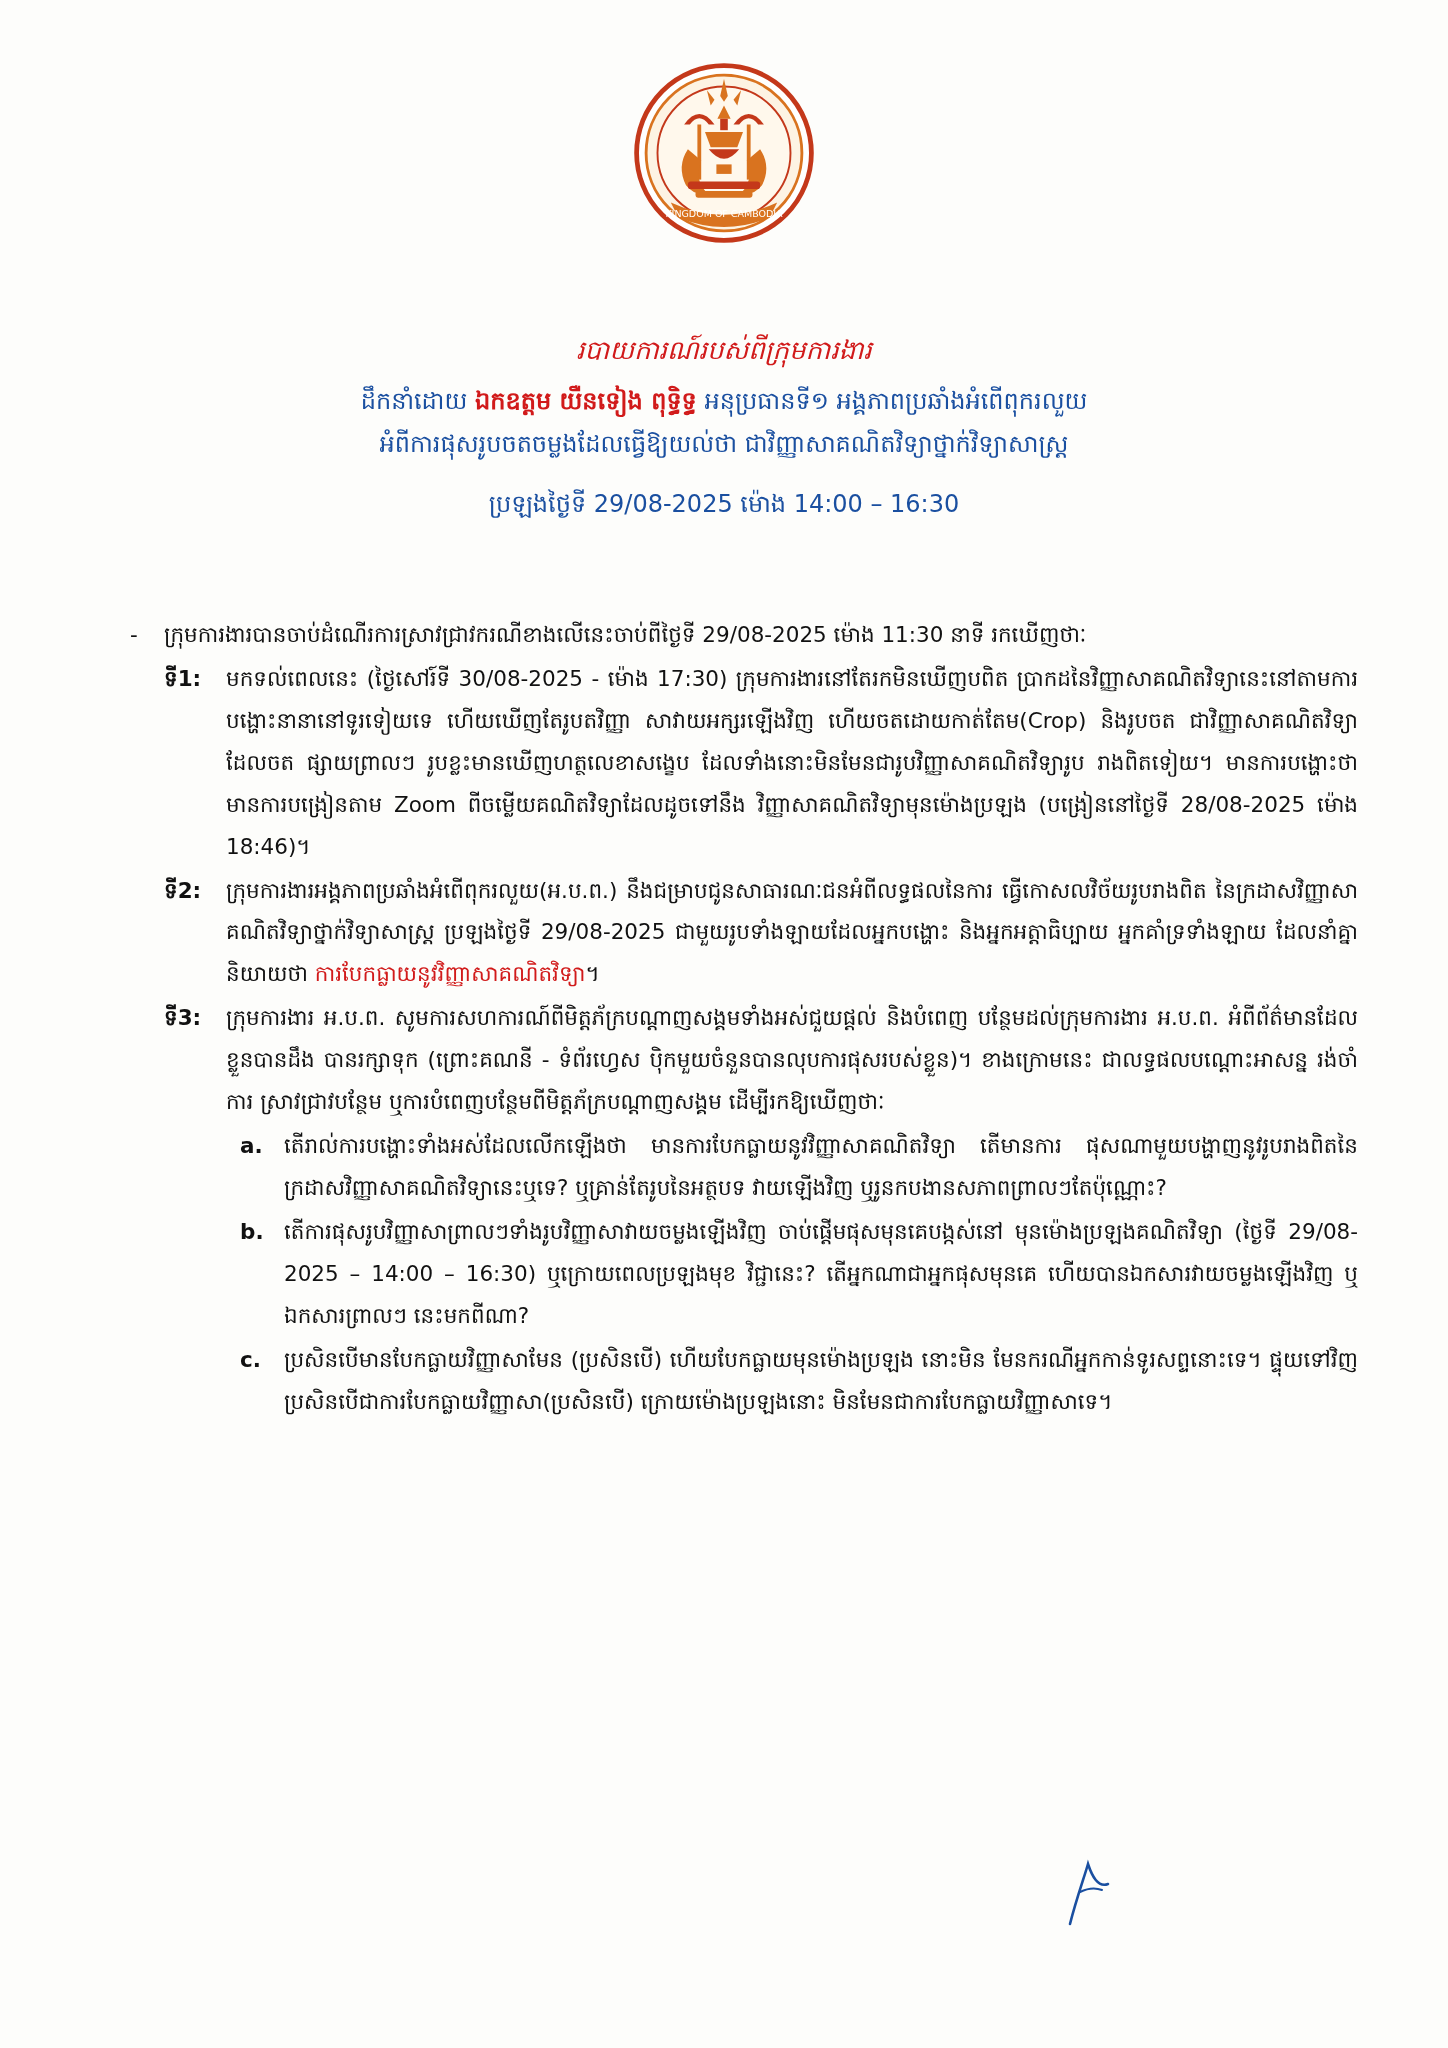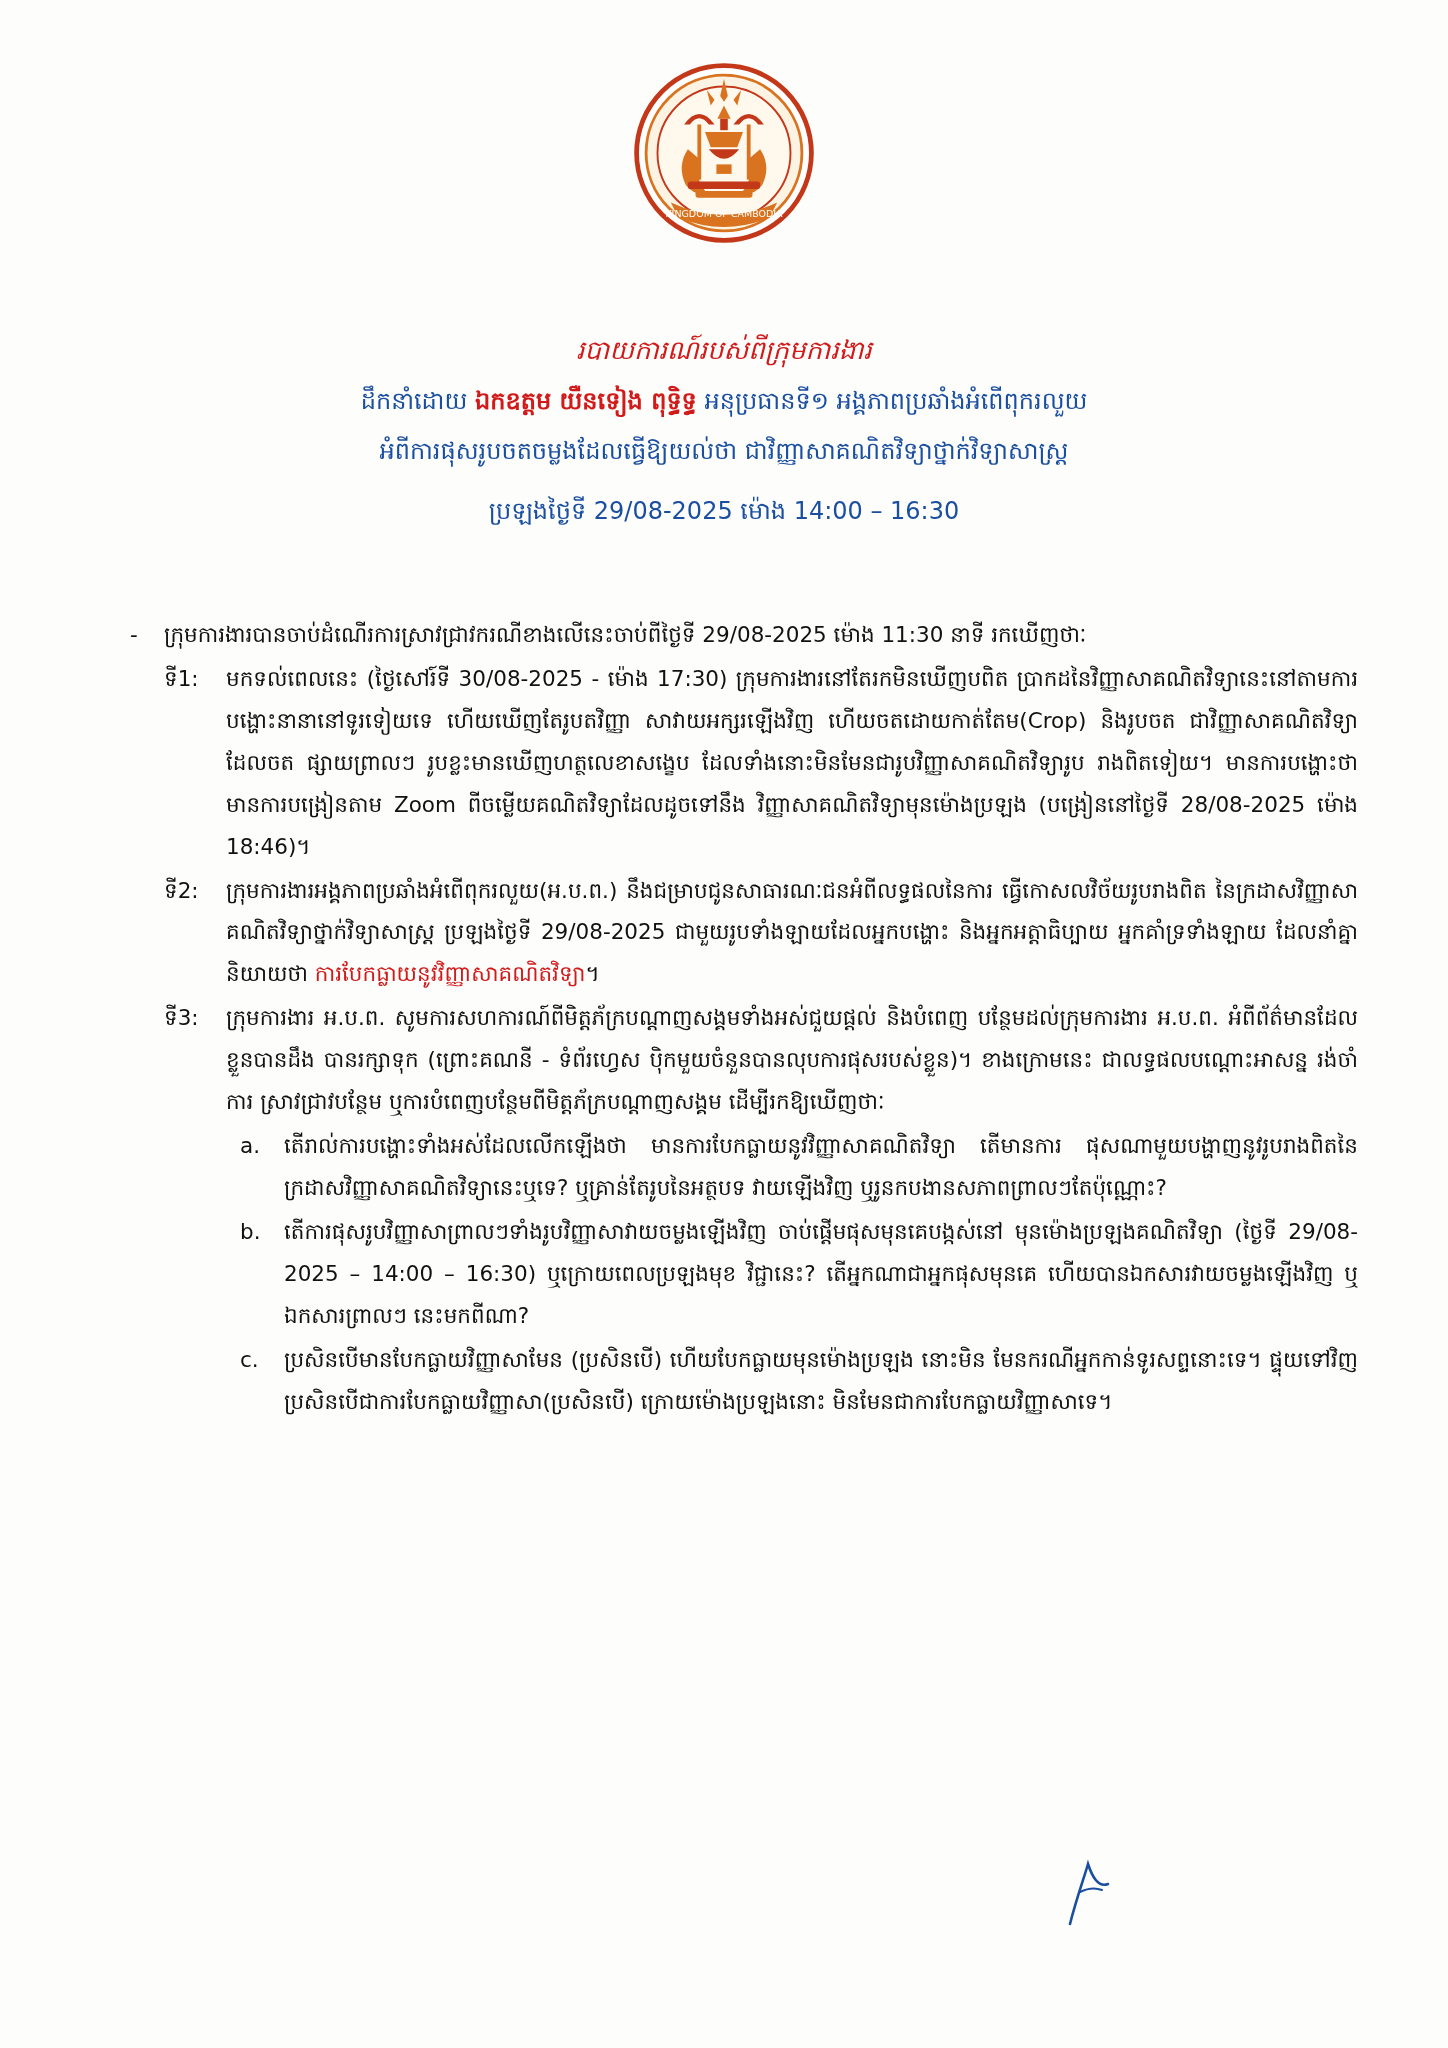--- a/index.html
+++ b/index.html
@@ -144,20 +144,21 @@
     text-align: justify;
   }
   .bullet-dash {
     flex: 0 0 34px;
     text-align: left;
   }
   .marker {
     flex: 0 0 62px;
     text-align: left;
     white-space: nowrap;
+    font-weight: bold;
   }
   .marker.alpha {
     flex: 0 0 44px;
   }
   .ptext {
     flex: 1 1 auto;
     text-align: justify;
   }
   .lvl1 {
     padding-left: 34px;
@@ -215,21 +216,21 @@
       <text x="100" y="167" font-size="10" text-anchor="middle" fill="#ffffff" font-family="DejaVu Sans, sans-serif">KINGDOM OF CAMBODIA</text>
     </svg>
 
   </div>
 
   <div class="title-block">
     <div class="title-main">របាយការណ៍របស់ពីក្រុមការងារ</div>
     <div class="title-sub">
       <span>ដឹកនាំដោយ </span><b>ឯកឧត្តម យឺនទៀង ពុទ្ធិទ្ធ</b><span> អនុប្រធានទី១ អង្គភាពប្រឆាំងអំពើពុករលួយ</span>
     </div>
-    <div class="title-sub" style="margin-top:8px">អំពីការផុសរូបចតចម្លងដែលធ្វើឱ្យយល់ថា ជាវិញ្ញាសាគណិតវិទ្យាថ្នាក់វិទ្យាសាស្ត្រ</div>
+    <div class="title-sub" style="margin-top:1px">អំពីការផុសរូបចតចម្លងដែលធ្វើឱ្យយល់ថា ជាវិញ្ញាសាគណិតវិទ្យាថ្នាក់វិទ្យាសាស្ត្រ</div>
     <div class="title-date">ប្រឡងថ្ងៃទី 29/08-2025 ម៉ោង 14:00 – 16:30</div>
   </div>
 
   <div class="body-wrap">
 
     <div class="para">
       <span class="bullet-dash">-</span>
       <span class="ptext">ក្រុមការងារបានចាប់ដំណើរការស្រាវជ្រាវករណីខាងលើនេះចាប់ពីថ្ងៃទី 29/08-2025 ម៉ោង 11:30 នាទី រកឃើញថាៈ</span>
     </div>
 

